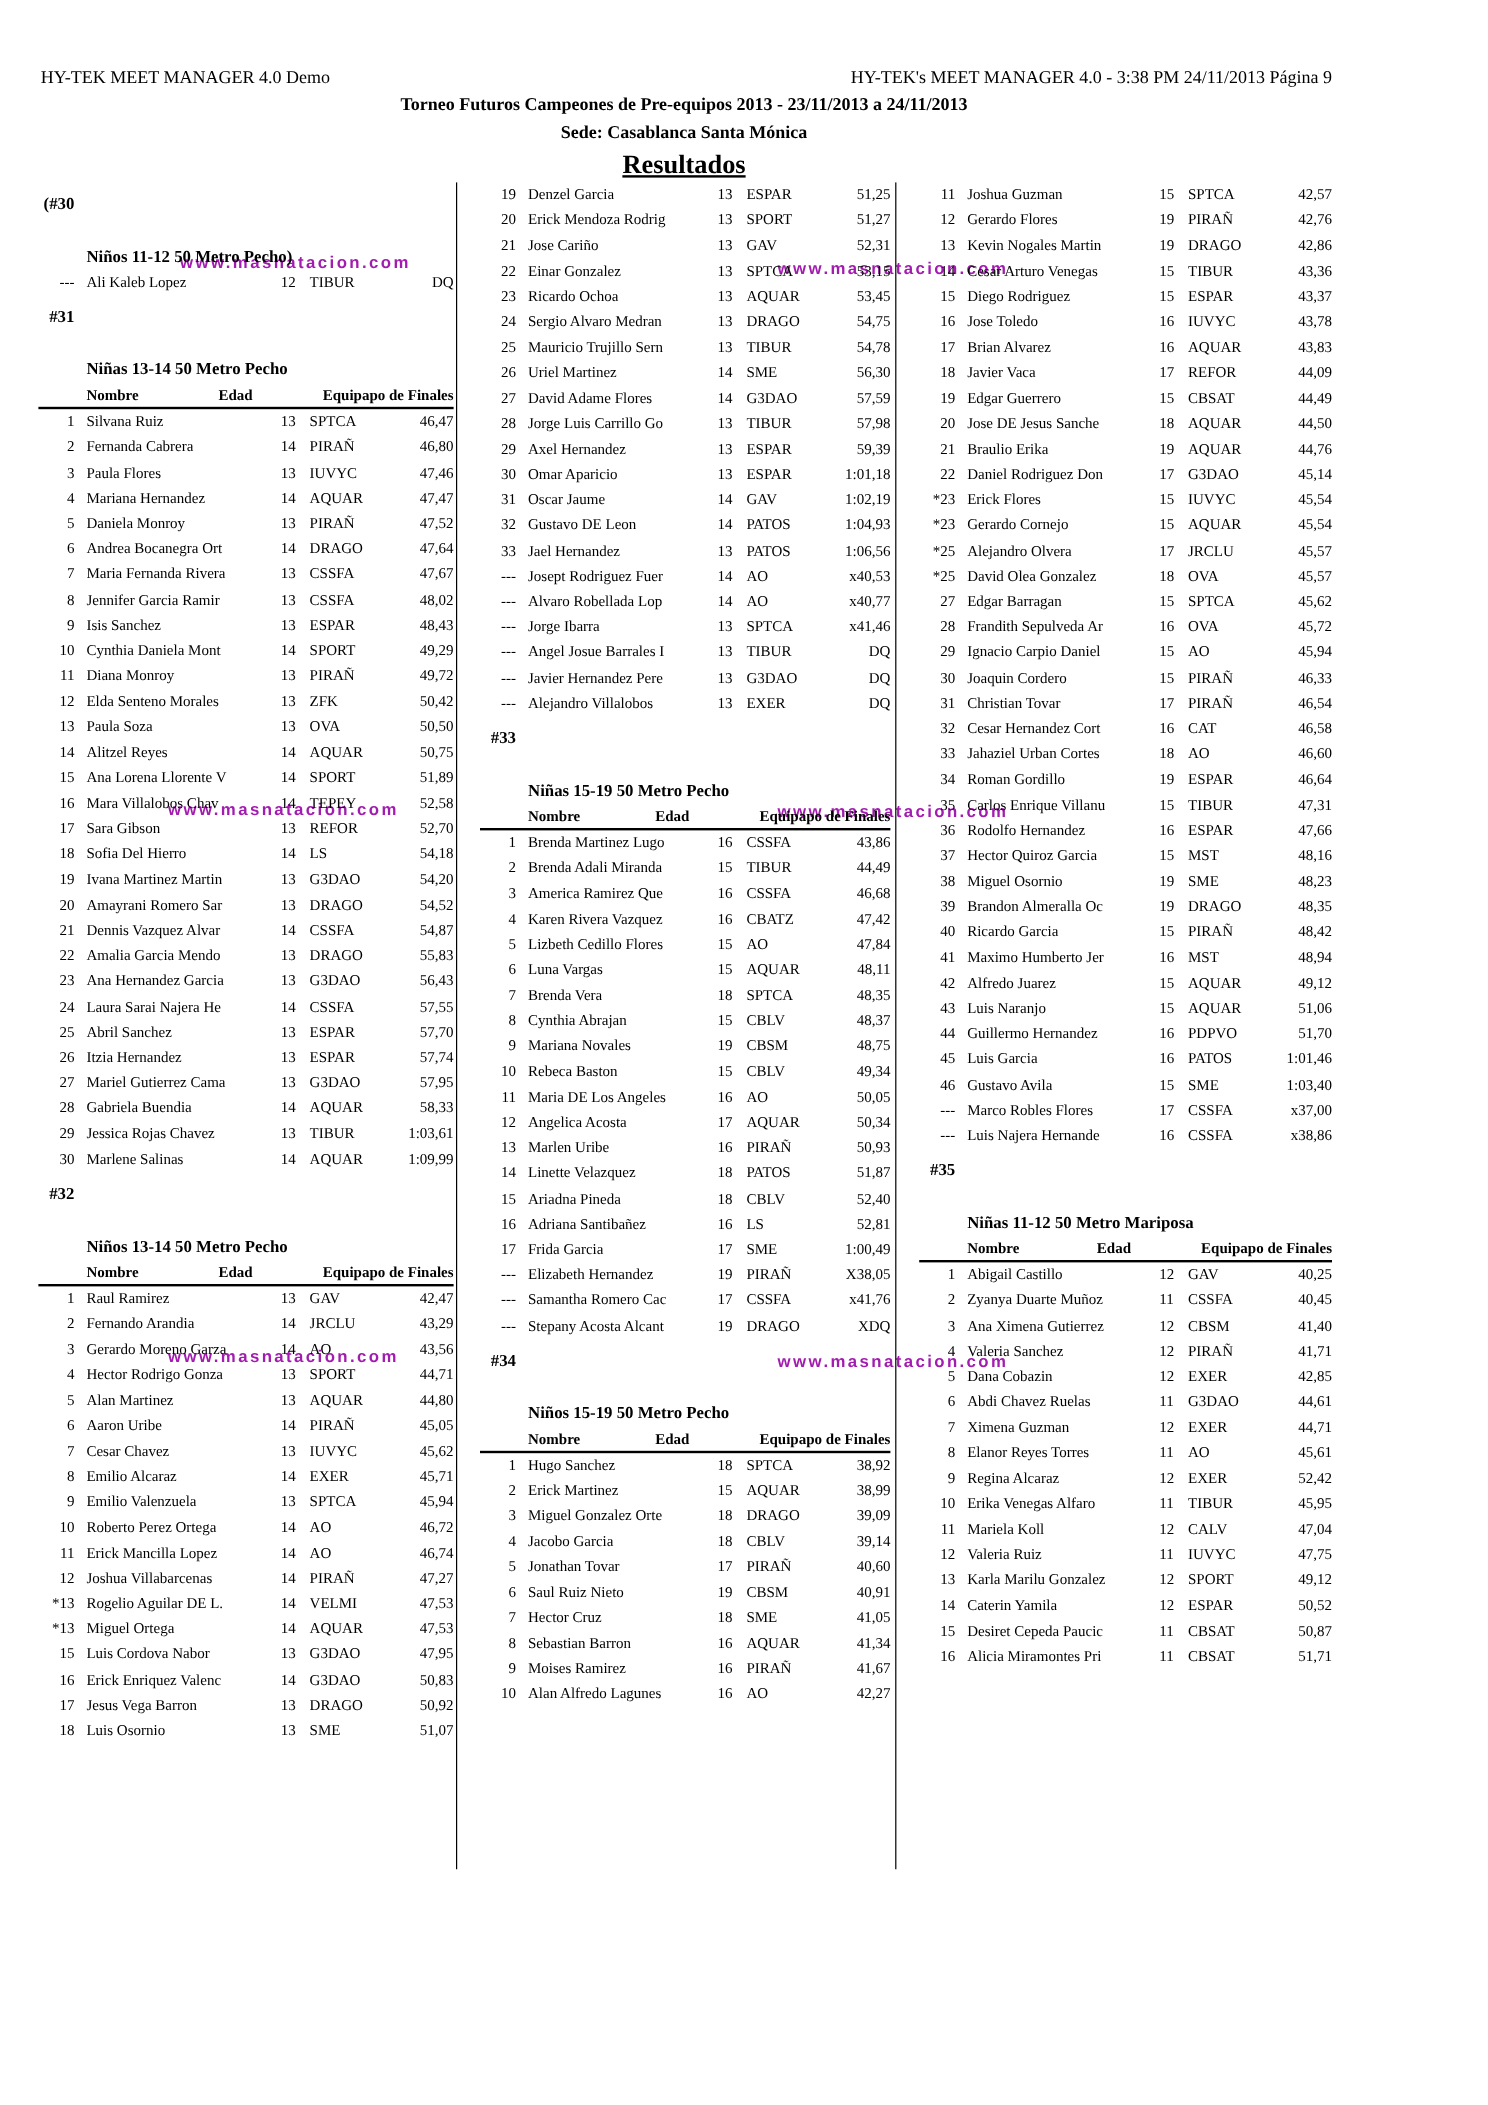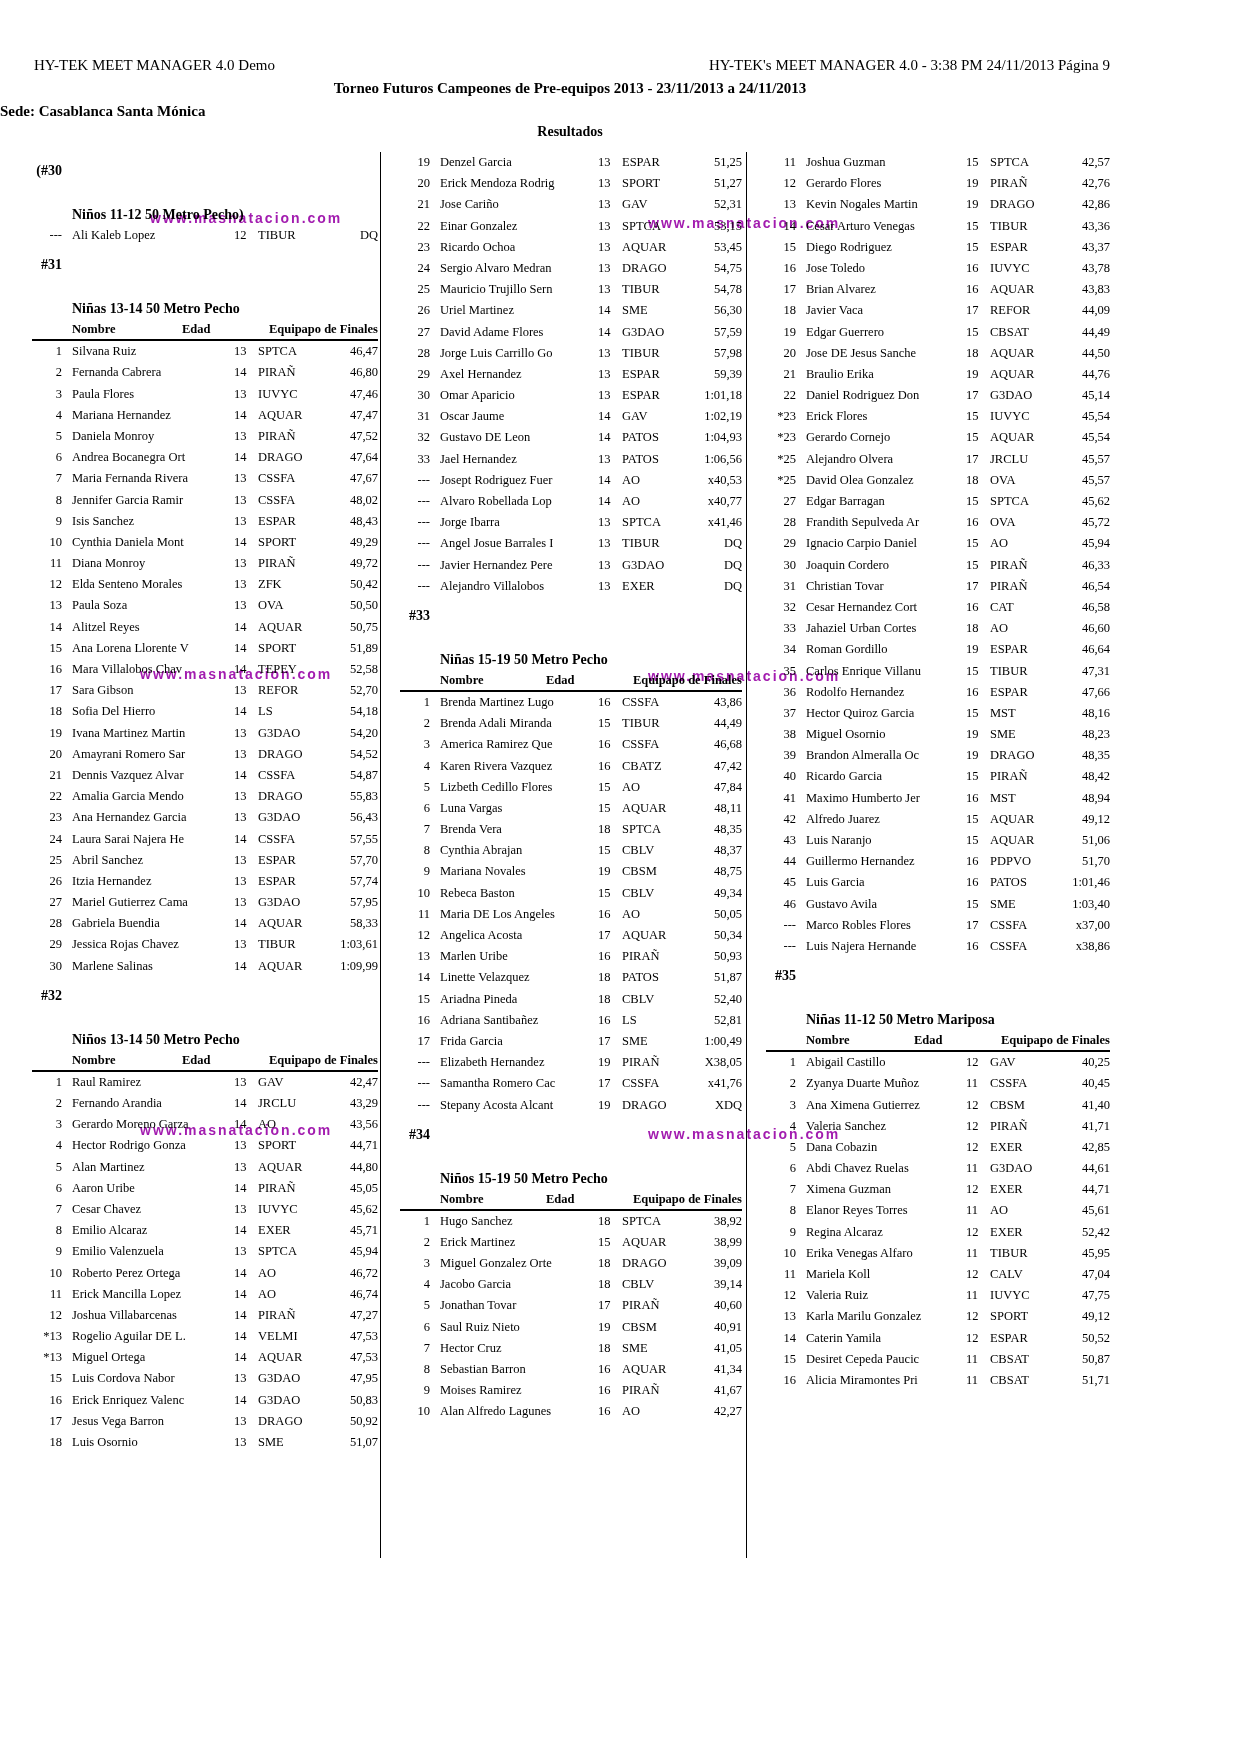--- a/index.html
+++ b/index.html
@@ -1,22 +1,22 @@
 <!DOCTYPE html>
 <html><head>
 <meta charset="utf-8">
 <style>
   html,body{margin:0;padding:0;background:#fff;}
   .page{position:relative;width:1240px;height:1558px;background:#ffffff;overflow:hidden;
         font-family:"Liberation Serif","DejaVu Serif",serif;color:#000;}
   .hdr-left{position:absolute;top:57px;left:34px;font-size:15px;}
   .hdr-right{position:absolute;top:57px;right:130px;font-size:15px;}
   .title{position:absolute;top:80px;left:0;width:1140px;text-align:center;font-size:15px;font-weight:bold;}
-  .subtitle{position:absolute;top:103px;left:0;width:1140px;text-align:left;font-size:15px;font-weight:bold;}
-  .resultados{position:absolute;top:124px;left:0;width:1140px;text-align:center;font-size:14px;font-weight:bold;}
+  .subtitle{position:absolute;top:103px;left:0;width:1140px;text-align:center;font-size:15px;font-weight:bold;}
+  .resultados{position:absolute;top:124px;left:0;width:1140px;text-align:center;font-size:22px;font-weight:bold;text-decoration:underline;}
   .columns{position:absolute;top:152px;left:0;width:1240px;}
   .col{position:absolute;top:0;}
   .col1{left:32px;width:346px;}
   .col2{left:400px;width:342px;}
   .col3{left:766px;width:344px;}
   .vdiv{position:absolute;top:152px;width:0;border-left:1.5px solid #000;height:1424px;}
   .vdiv1{left:380px;} .vdiv2{left:746px;}
   .sec-title{font-size:14px;font-weight:bold;margin-top:9px;line-height:20px;display:flex;}
   .sec-title .pfx{width:30px;text-align:right;flex:0 0 30px;}
   .sec-title .ttl{margin-left:10px;margin-top:44px;}

